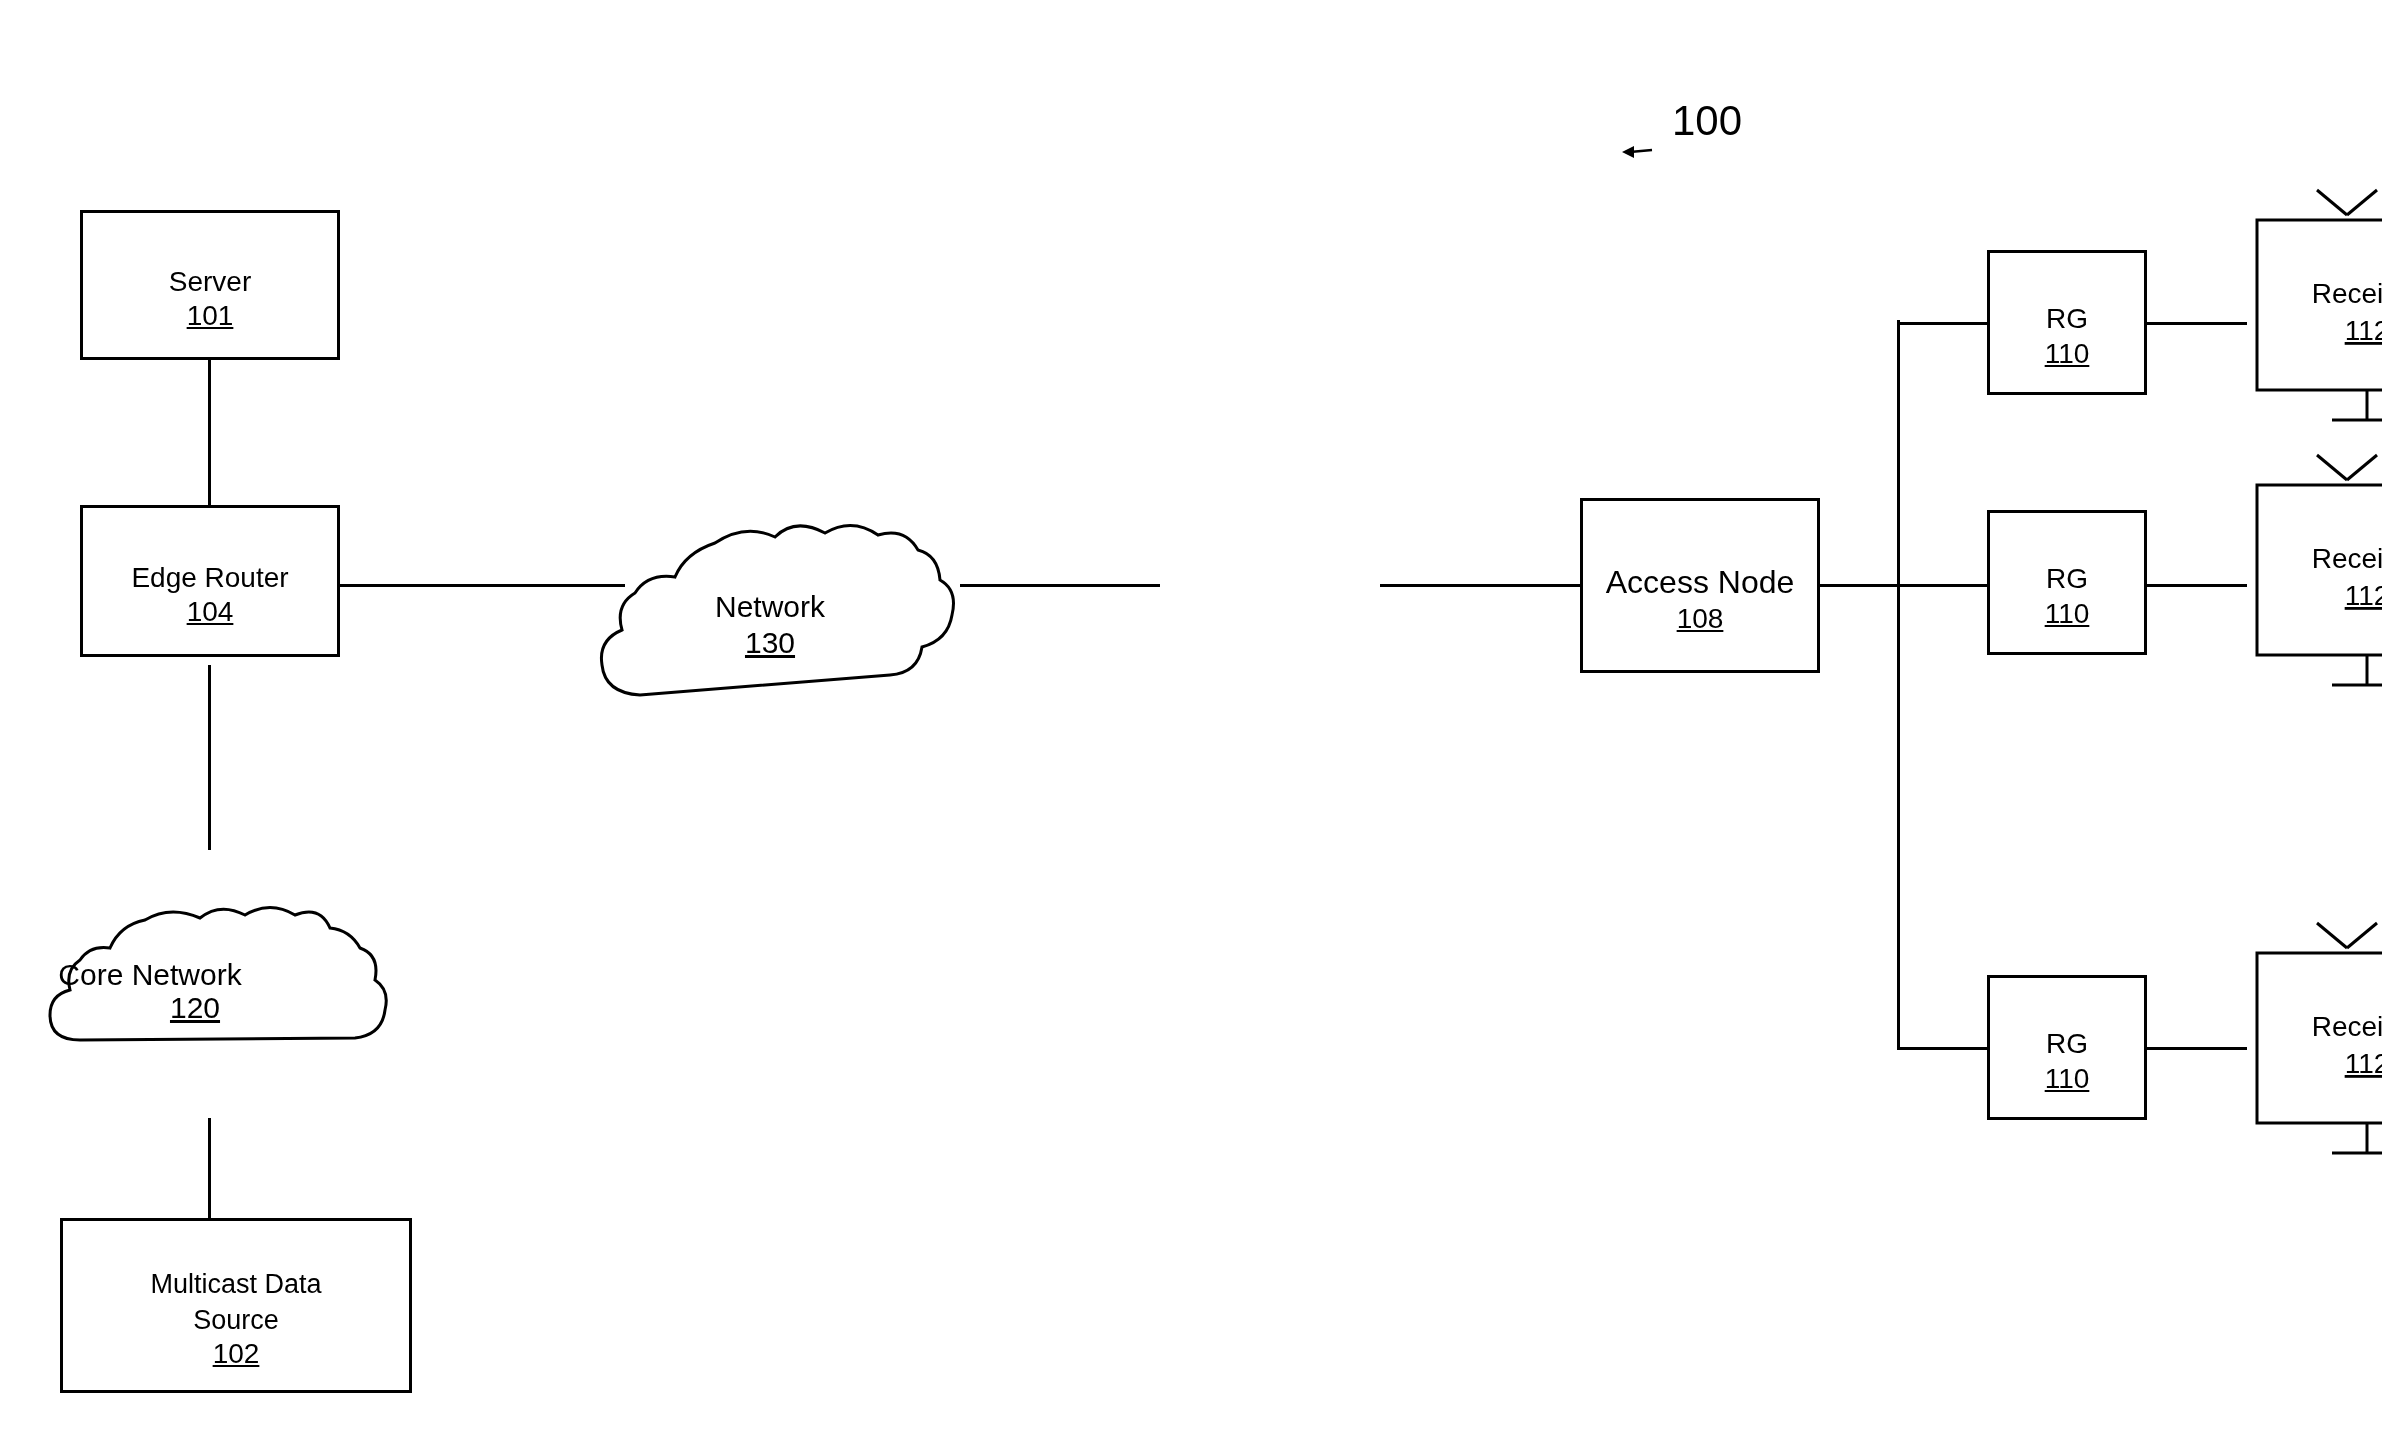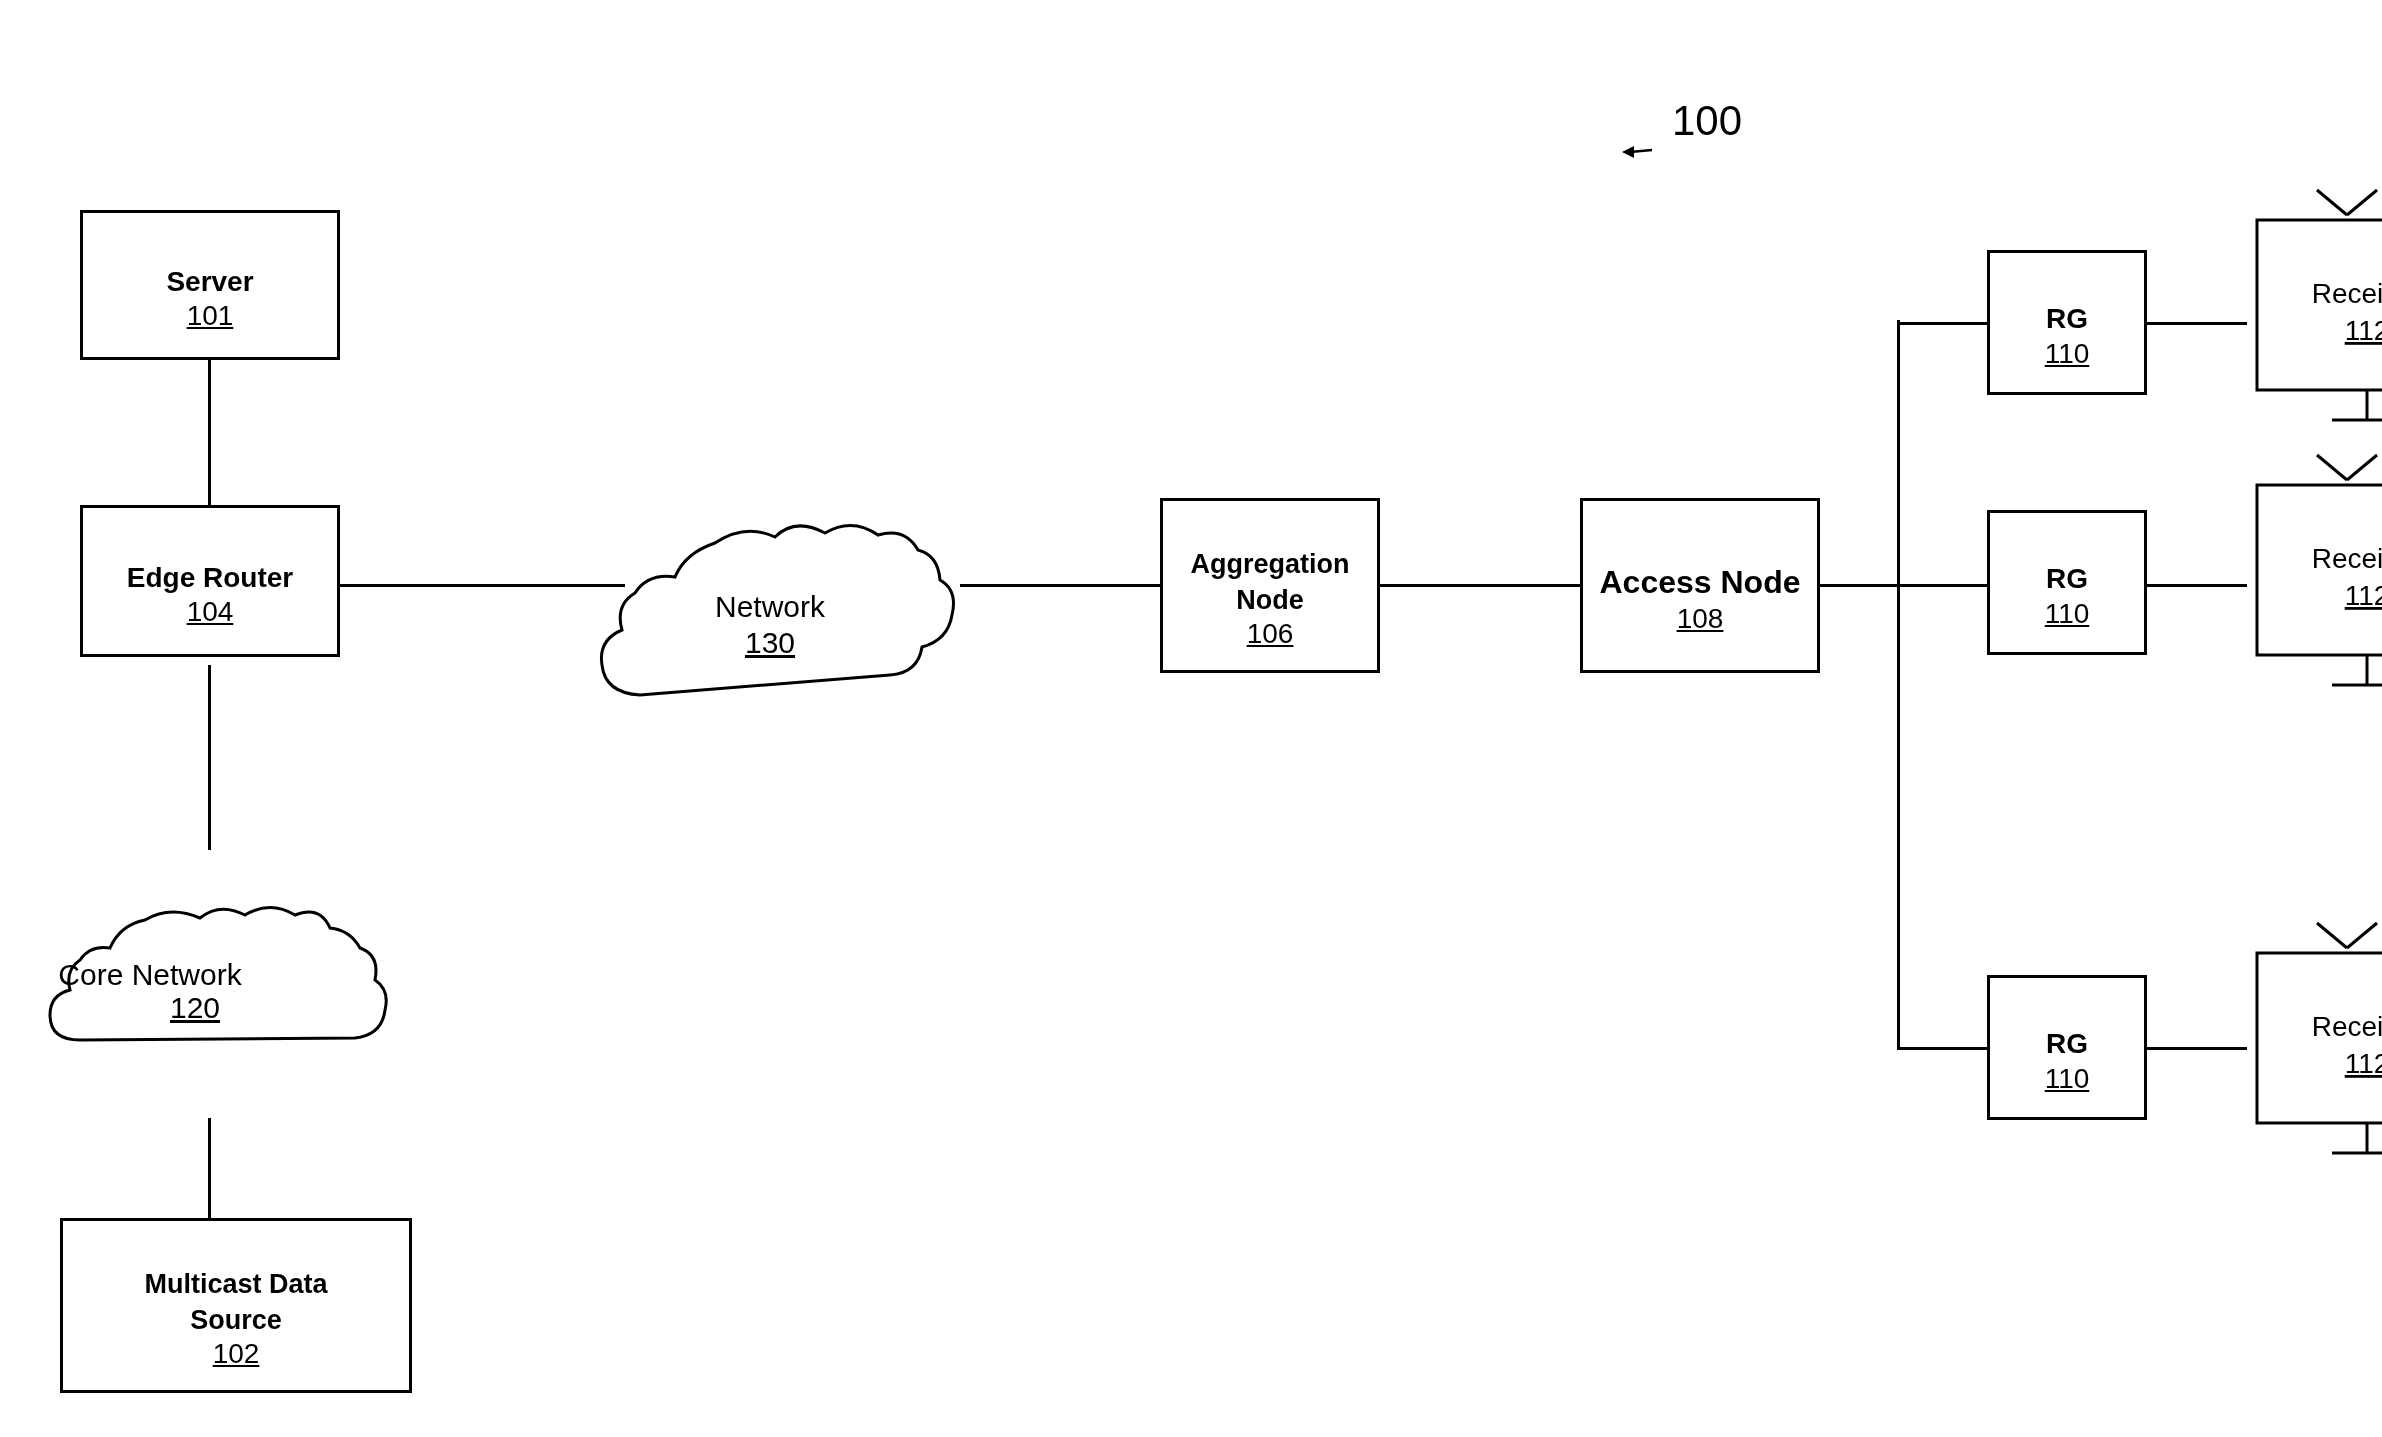--- a/index.html
+++ b/index.html
@@ -25,21 +25,21 @@
       background: #fff;
       display: flex;
       flex-direction: column;
       align-items: center;
       justify-content: center;
       text-align: center;
     }
 
     .node-label {
       font-size: 28px;
-      font-weight: bold;
+      font-weight: normal;
       line-height: 1.3;
       margin-top: 26px;
     }
 
     .node-number {
       font-size: 28px;
       text-decoration: underline;
       font-weight: normal;
     }
 
@@ -144,25 +144,20 @@
              Q 378 125 372 150
              Q 368 175 342 182
              Q 338 208 310 210
              Z" fill="white" stroke="black" stroke-width="3"></path>
     <text x="190" y="152" font-size="30" font-family="Arial" text-anchor="middle">Network</text>
     <text x="190" y="188" font-size="30" font-family="Arial" text-decoration="underline" text-anchor="middle">130</text>
   </svg>
 
   <div class="connector connector-h" style="left: 960px; top: 584px; width: 200px;"></div>
 
-  <div class="node-box" style="left: 1160px; top: 498px; width: 220px; height: 175px;">
-    <span class="node-label" style="white-space:pre-line; font-size:27px;">Aggregation
-Node</span>
-    <span class="node-number">106</span>
-  </div>
 
   <div class="connector connector-h" style="left: 1380px; top: 584px; width: 200px;"></div>
 
   <div class="node-box" style="left: 1580px; top: 498px; width: 240px; height: 175px;">
     <span class="node-label" style="font-size:32px;text-align:center;">Access Node</span>
     <span class="node-number">108</span>
   </div>
 
   <div class="connector connector-h" style="left: 1820px; top: 584px; width: 80px;"></div>
 

